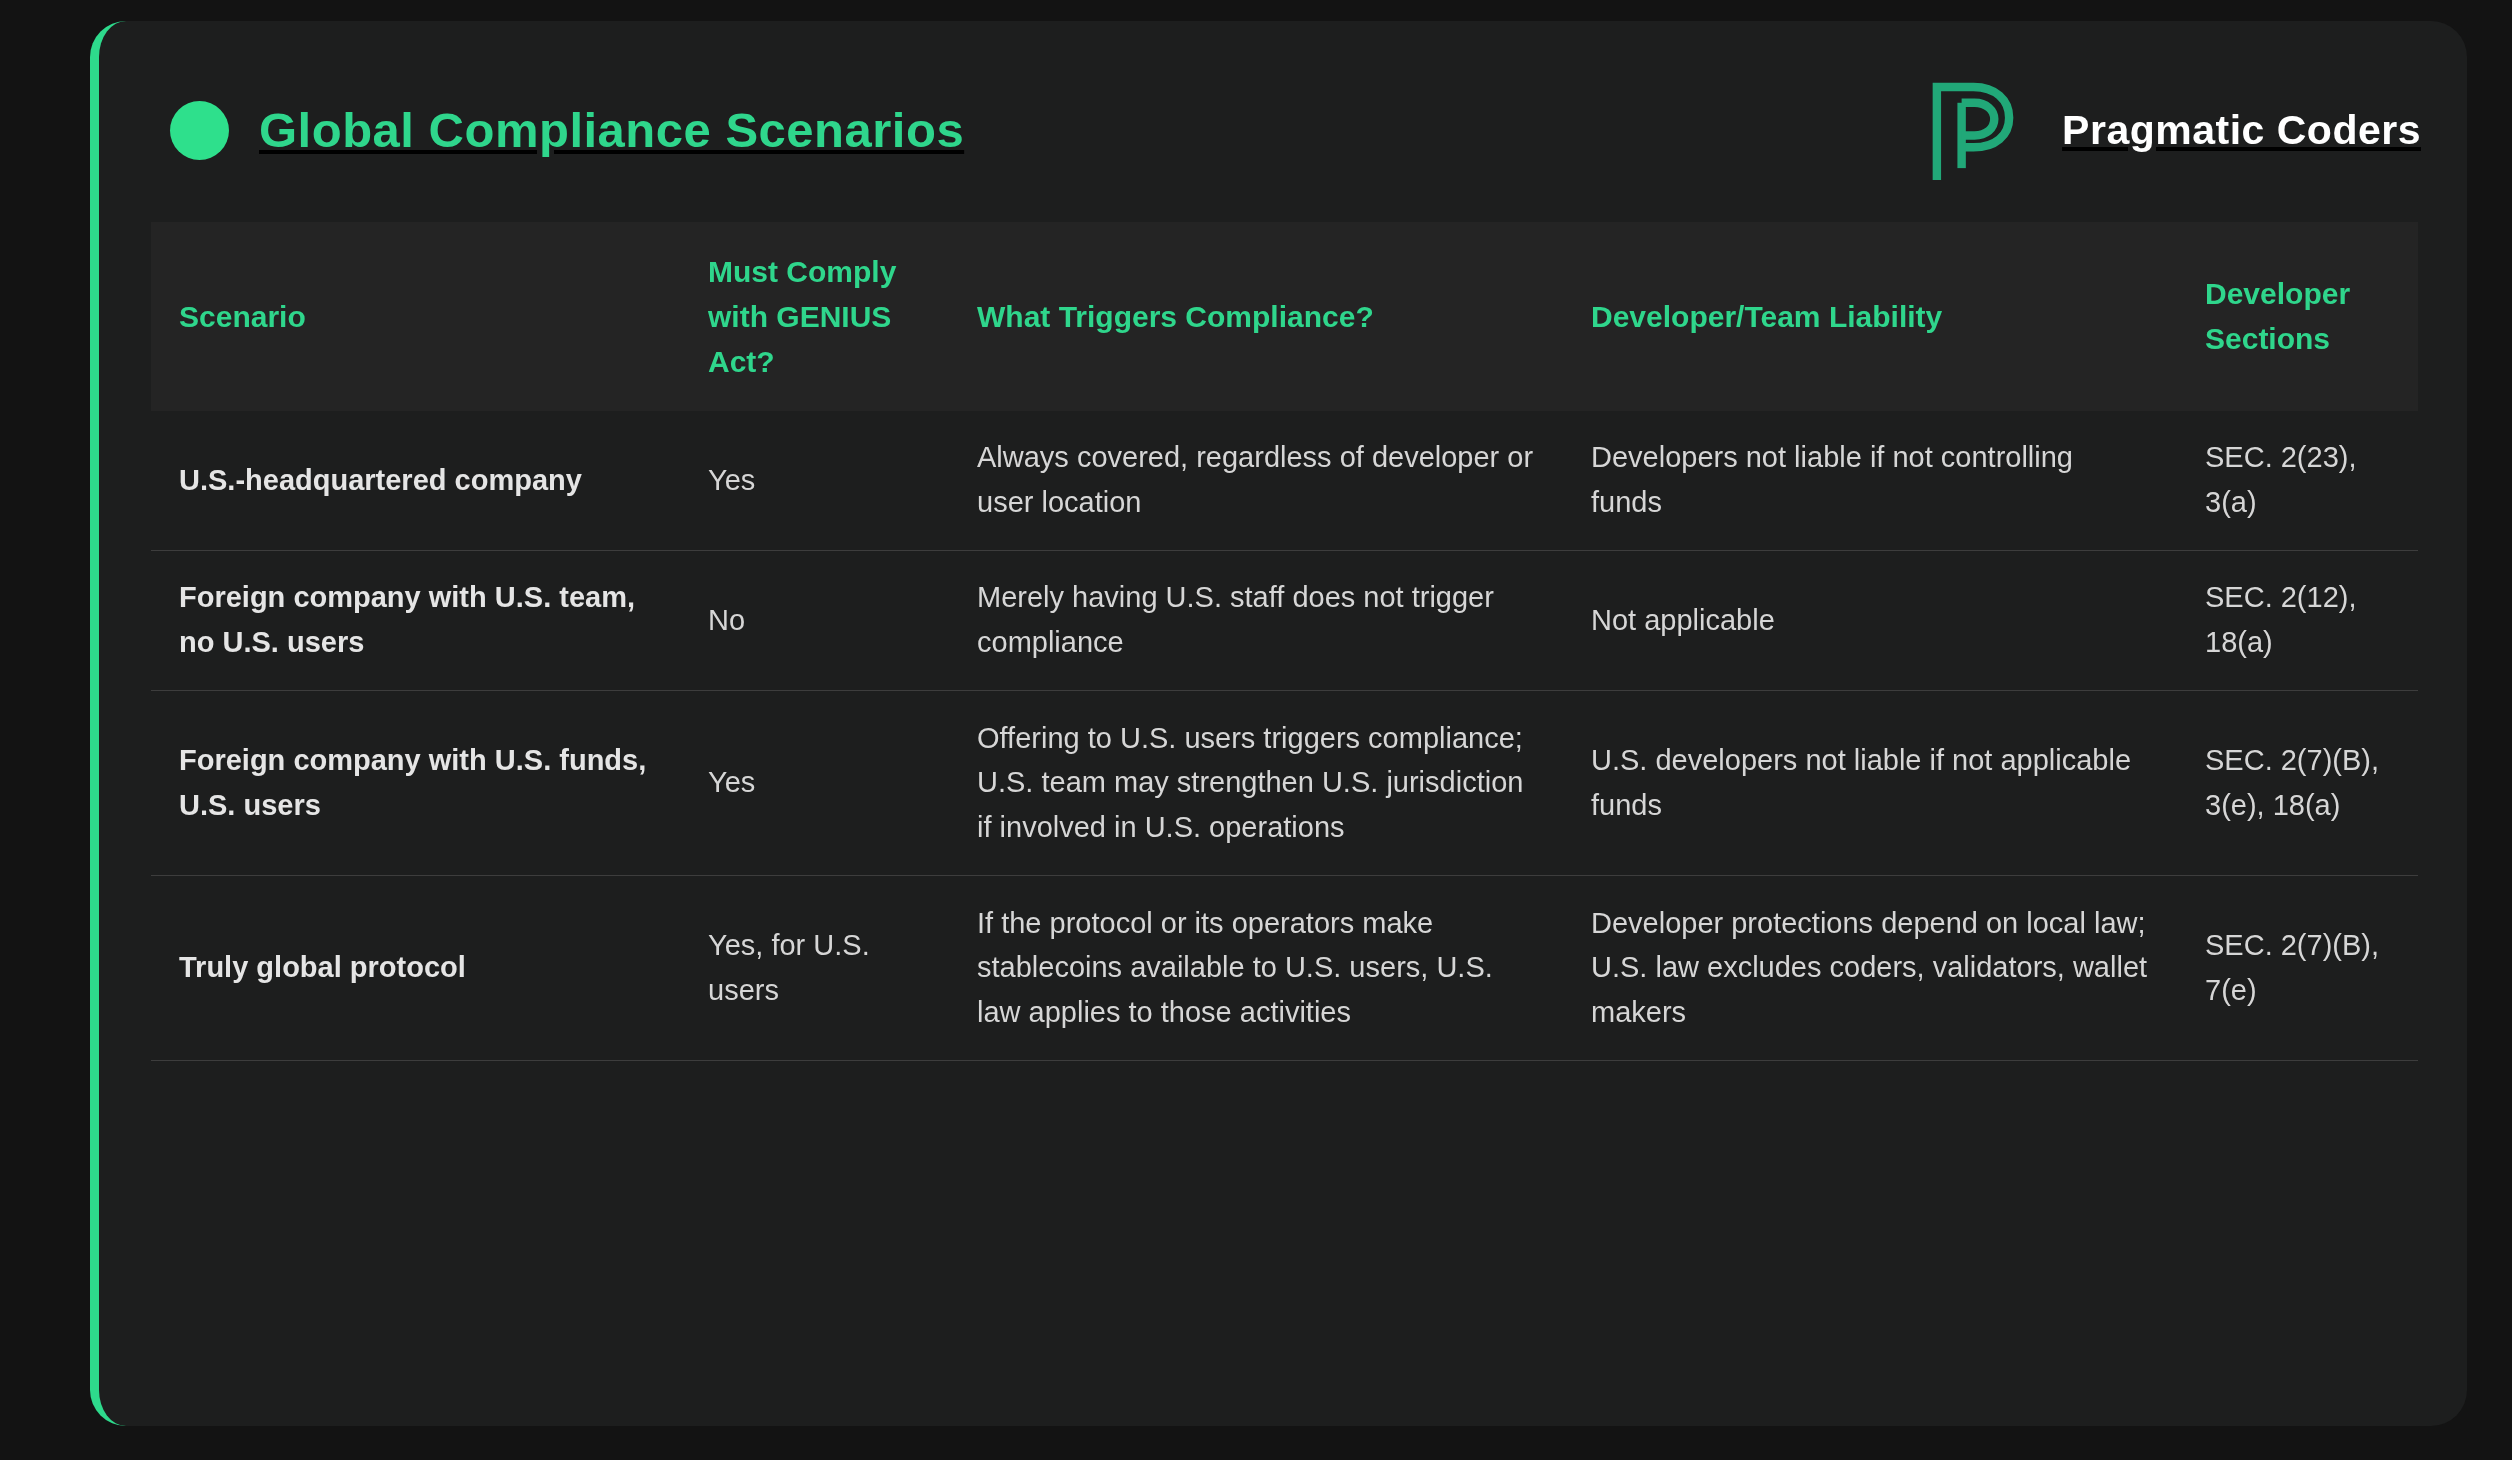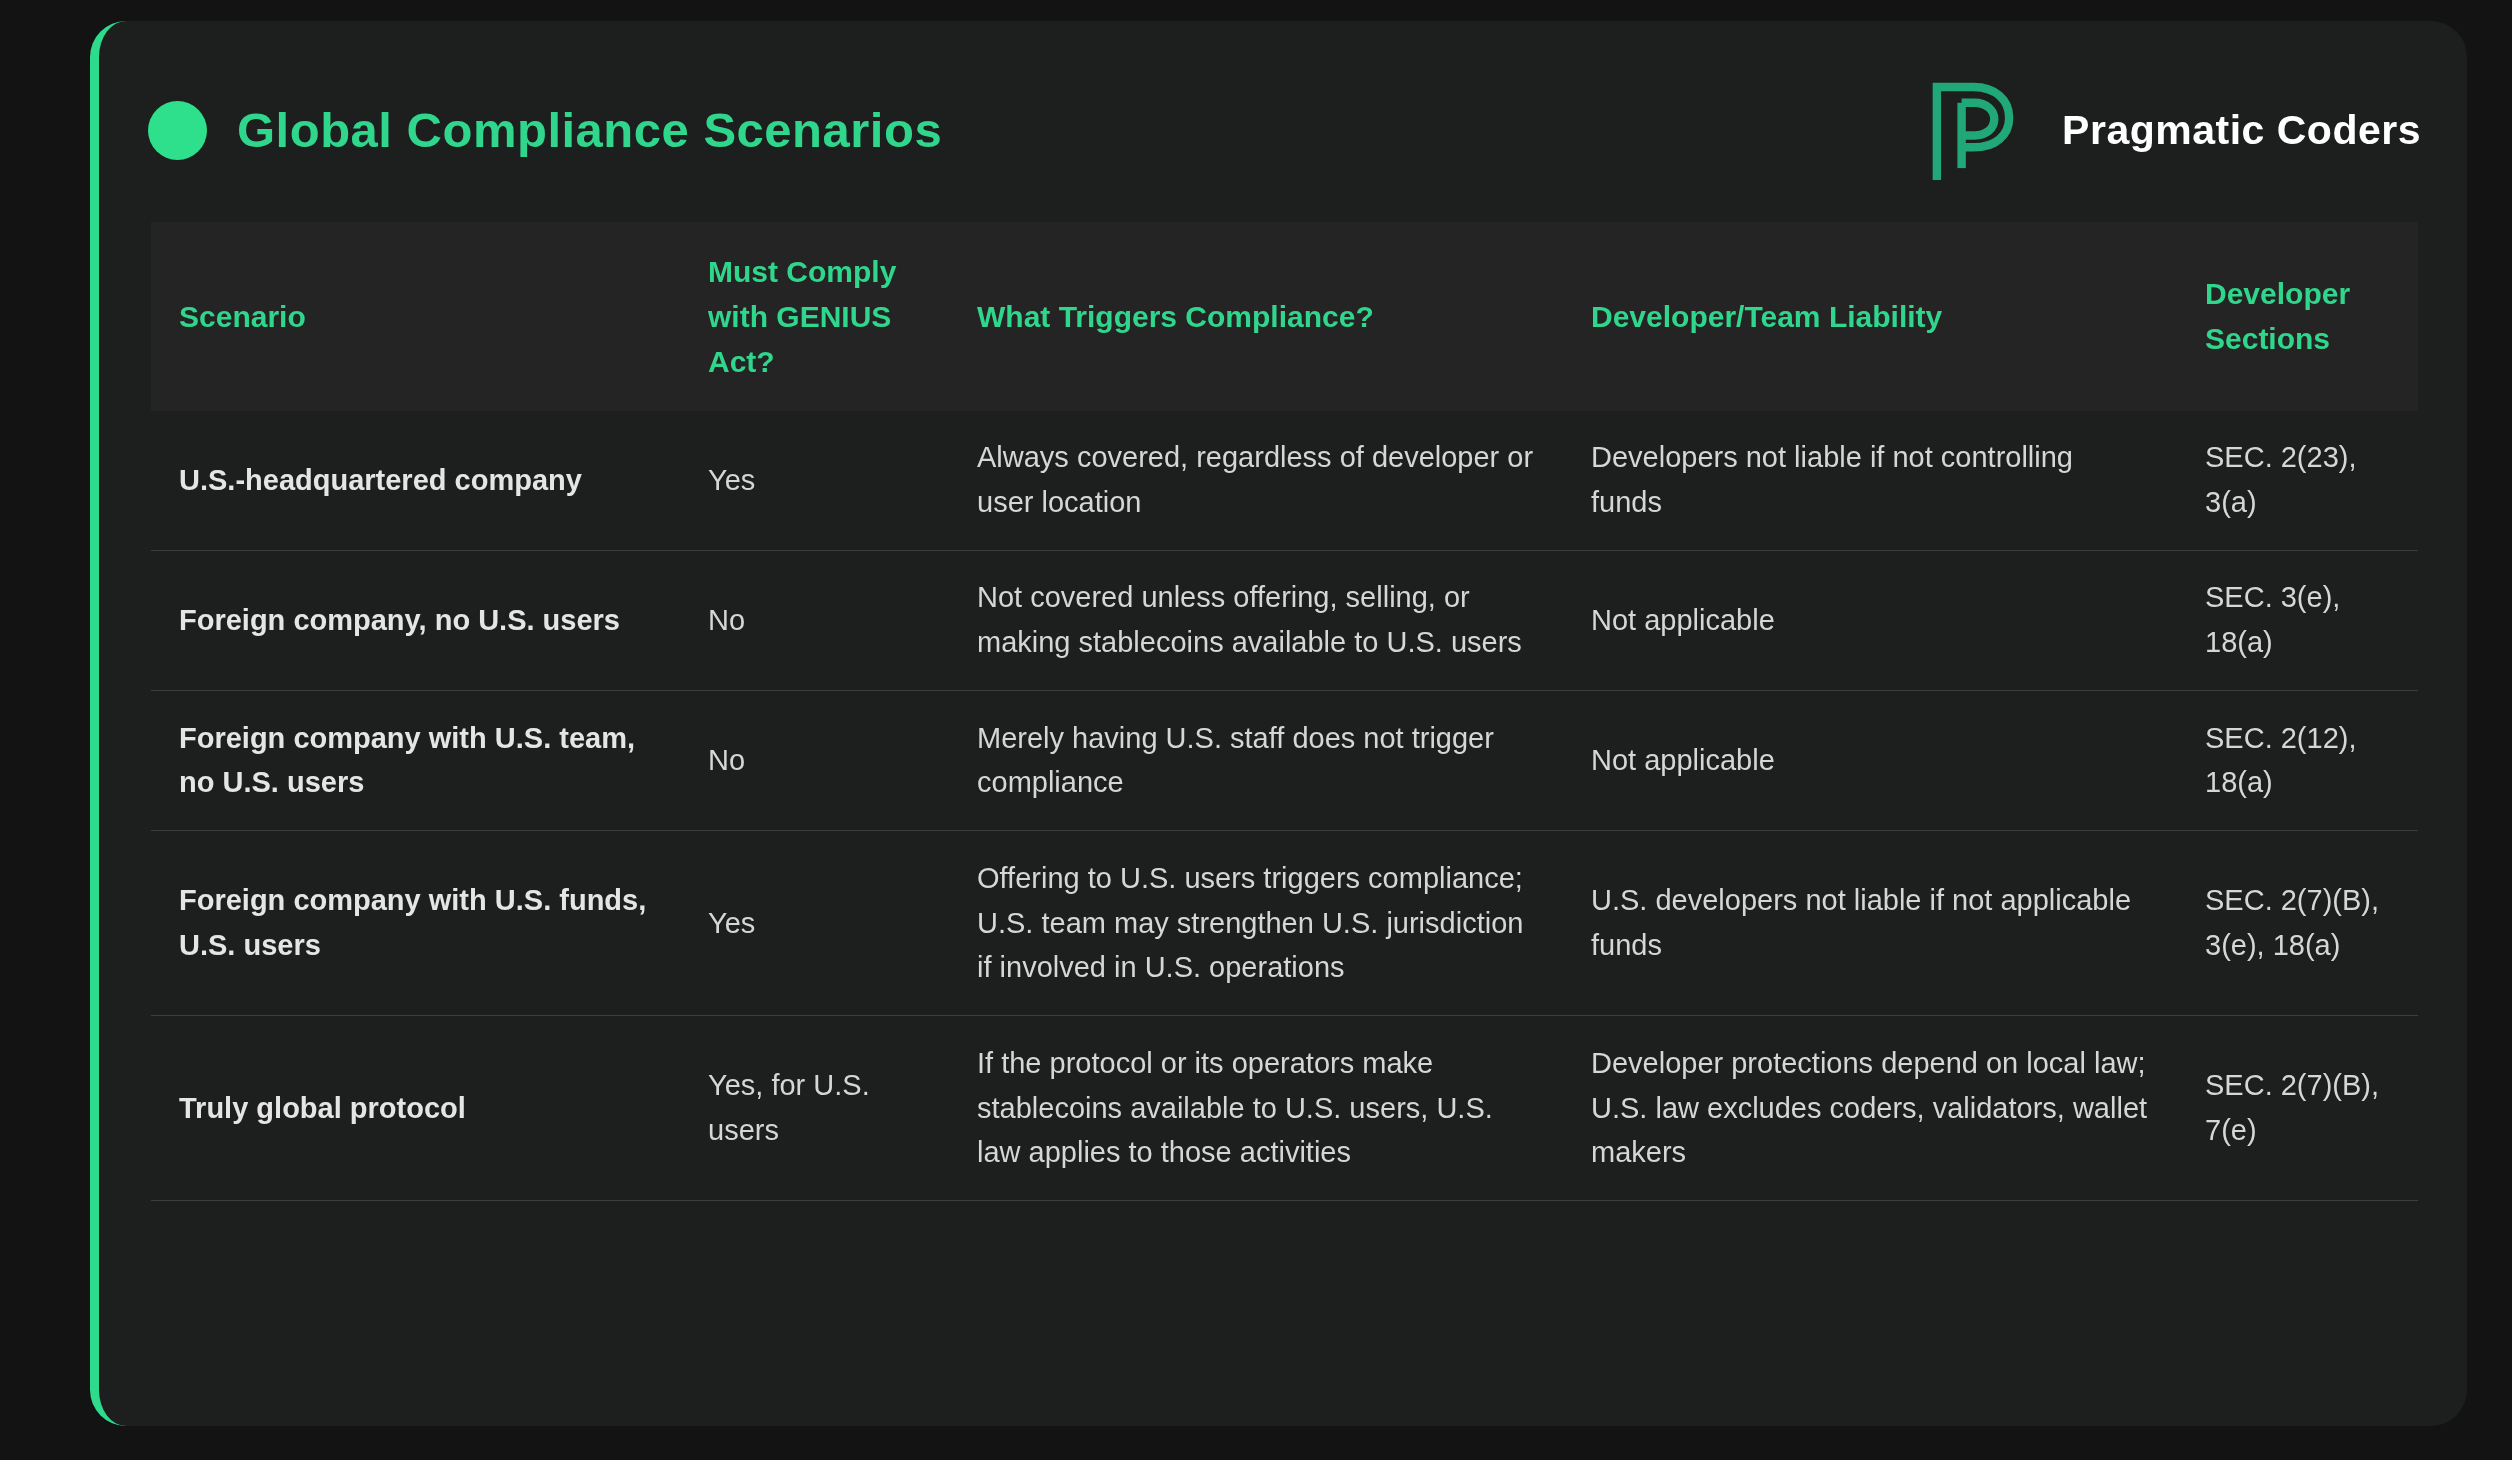--- a/index.html
+++ b/index.html
@@ -22,22 +22,23 @@
     width: 2377px;
     height: 1405px;
     box-sizing: border-box;
     background: #1d1e1e;
     border-left: 9.4px solid #2eda8c;
     border-radius: 36px;
   }
   .card-header {
     display: flex;
     align-items: center;
-    padding: 76px 46px 0 49px;
+    padding: 76px 46px 0 71px;
     height: 66px;
+    text-decoration: underline;
   }
   .dot {
     width: 59px;
     height: 59px;
     border-radius: 50%;
     background: #2ee08c;
     flex: 0 0 auto;
   }
   .title {
     margin: 0 0 0 30px;
@@ -141,27 +142,20 @@
         </thead>
         <tbody>
           <tr>
             <td class="scenario">U.S.-headquartered company</td>
             <td>Yes</td>
             <td>Always covered, regardless of developer or user location</td>
             <td>Developers not liable if not controlling funds</td>
             <td>SEC. 2(23), 3(a)</td>
           </tr>
           <tr>
-            <td class="scenario">Foreign company, no U.S. users</td>
-            <td>No</td>
-            <td>Not covered unless offering, selling, or making stablecoins available to U.S. users</td>
-            <td>Not applicable</td>
-            <td>SEC. 3(e), 18(a)</td>
-          </tr>
-          <tr>
             <td class="scenario">Foreign company with U.S. team, no U.S. users</td>
             <td>No</td>
             <td>Merely having U.S. staff does not trigger compliance</td>
             <td>Not applicable</td>
             <td>SEC. 2(12), 18(a)</td>
           </tr>
           <tr>
             <td class="scenario">Foreign company with U.S. funds, U.S. users</td>
             <td>Yes</td>
             <td>Offering to U.S. users triggers compliance; U.S. team may strengthen U.S. jurisdiction if involved in U.S. operations</td>

